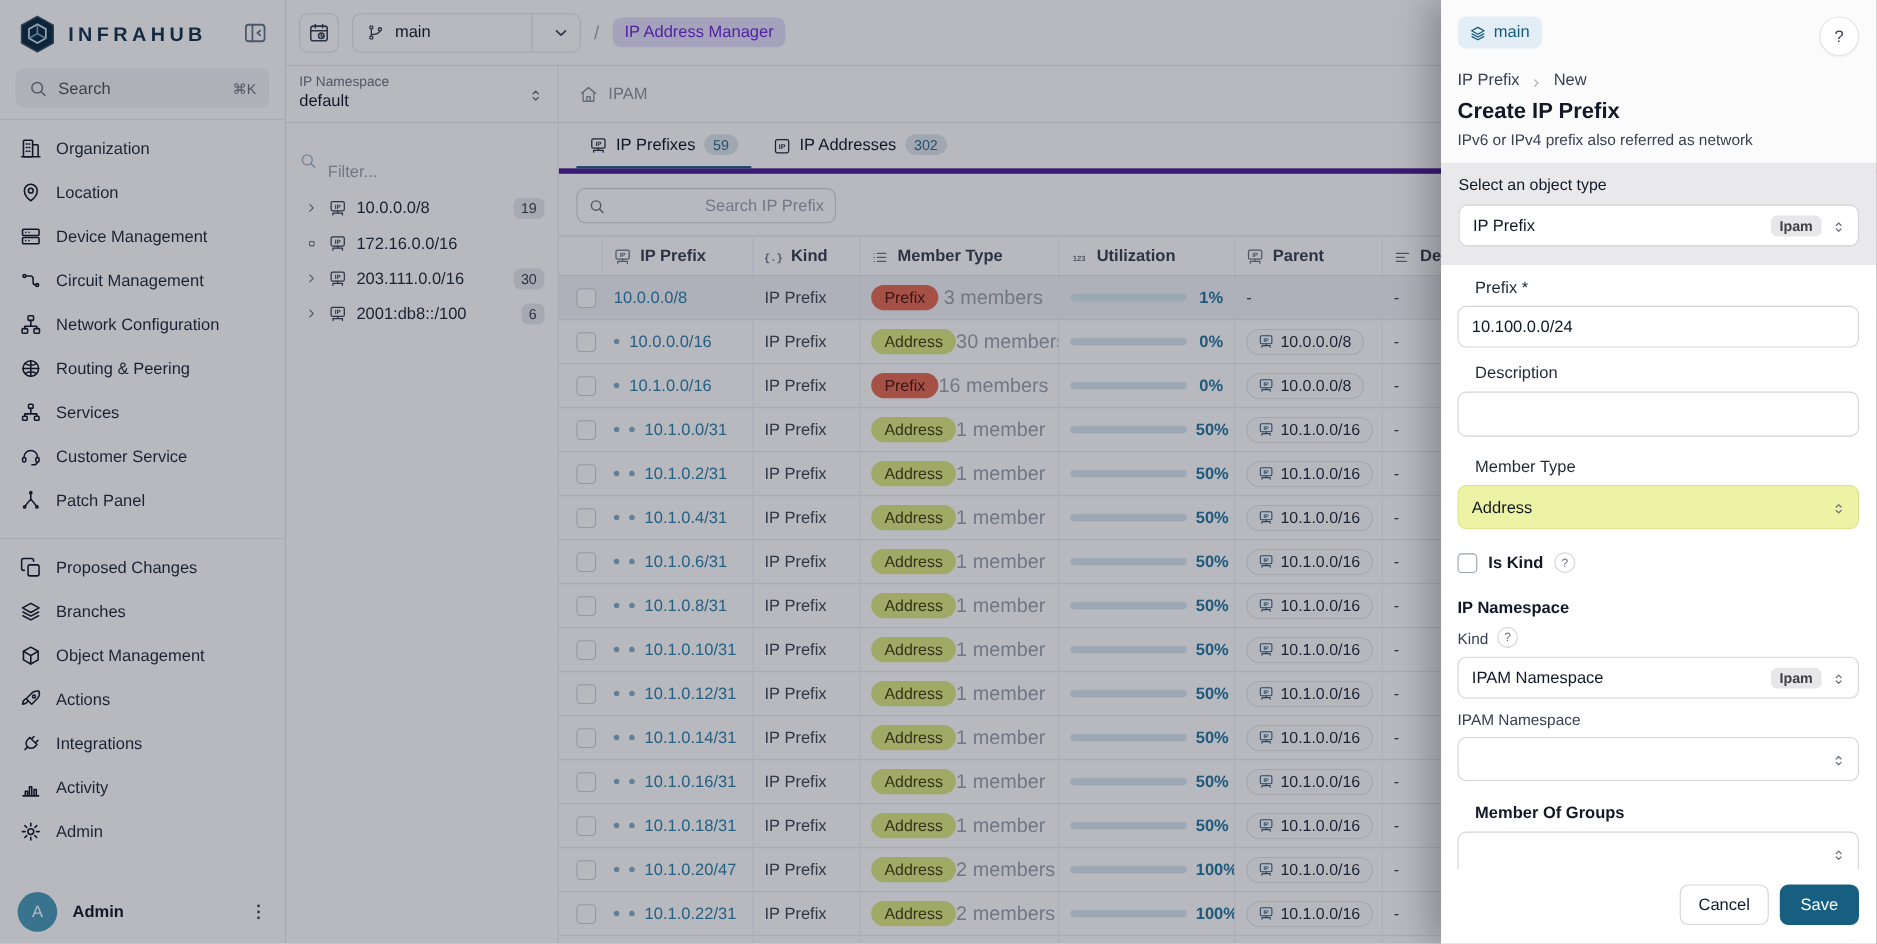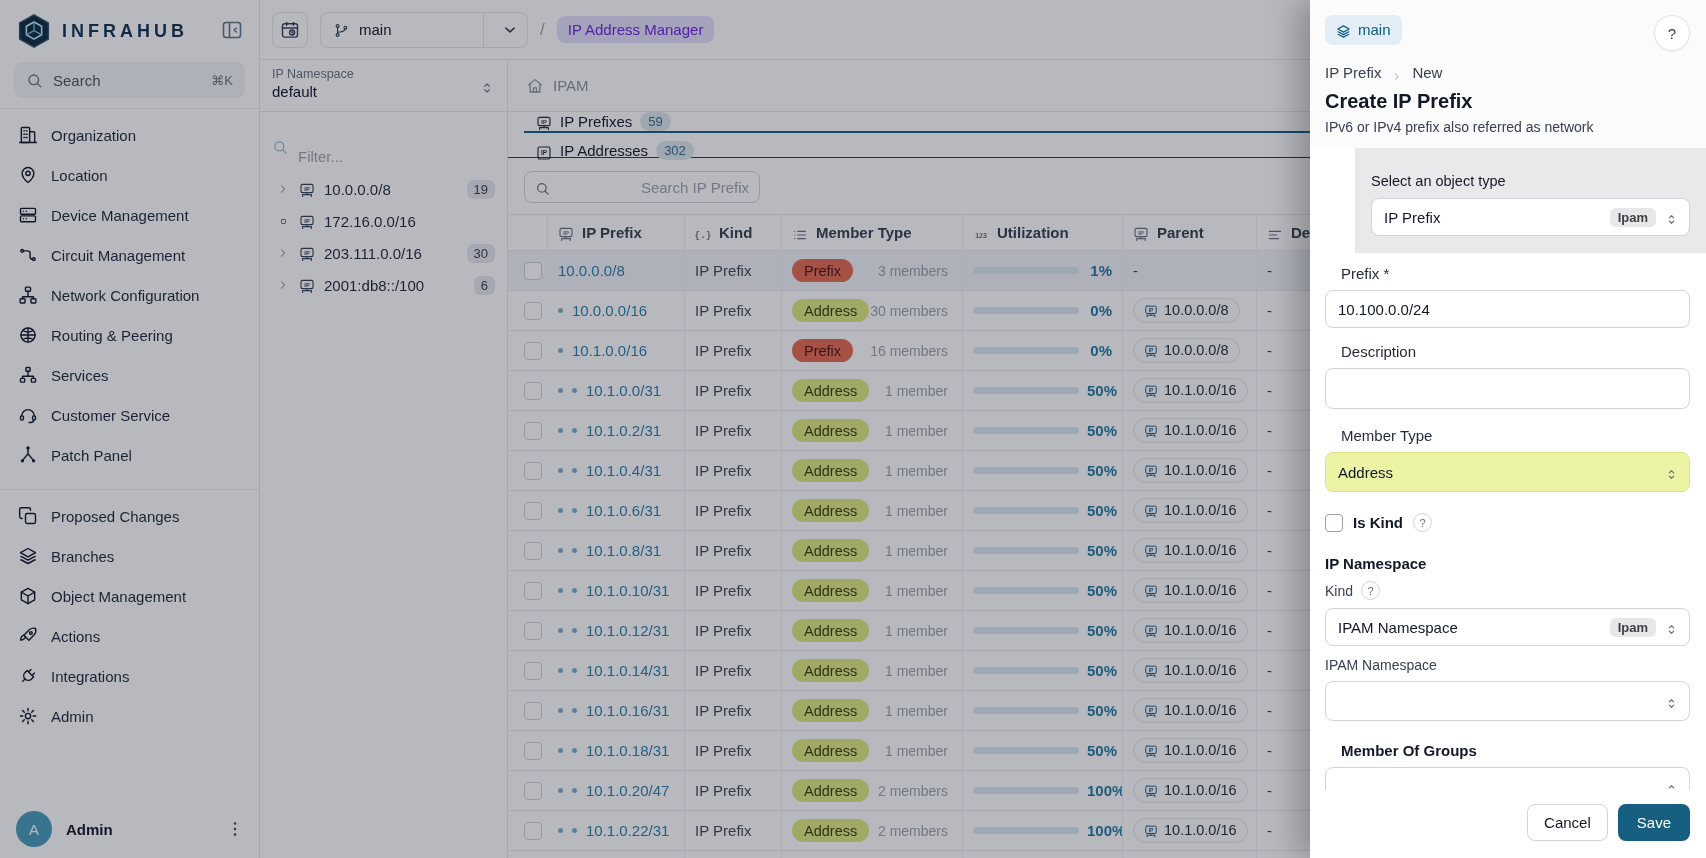--- a/index.html
+++ b/index.html
@@ -56,21 +56,21 @@
   .tree-ip { color:#374151; width:16px; height:16px; }
   .tree-ip svg { width:16px; height:16px; }
   .tree-label { flex:1; color:#1f2937; font-size:15px; white-space:nowrap; }
   .count-badge { background:#e9e9ec; color:#374151; font-size:13px; border-radius:6px; padding:2px 7px; font-weight:500; }
 
   
   .main { position:absolute; left:508px; right:0; top:60px; bottom:0; background:#fff; overflow:hidden; }
   .ipam-header { height:52px; border-bottom:1px solid #e5e7eb; display:flex; align-items:center; gap:9px; padding:0 18px; color:#8b949c; }
   .ipam-header svg { width:18px; height:18px; }
   .ipam-title { font-size:15px; }
-  .tabs { height:46px; border-bottom:1px solid #4c1d95; display:flex; padding-left:16px; gap:8px;flex-direction:column; }
+  .tabs { height:46px; border-bottom:5px solid #4c1d95; display:flex; padding-left:16px; gap:8px; }
   .tab { display:flex; align-items:center; gap:8px; padding:0 12px; cursor:pointer; color:#111827; border-bottom:2.5px solid transparent; }
   .tab.active { border-bottom-color:var(--accent); }
   .tab .t-ic { width:16px; height:16px; color:#1f2937; }
   .tab .t-ic svg { width:16px; height:16px; }
   .tab-count { background:#dee6eb; color:#2f6f8f; border-radius:10px; padding:2px 8px; font-size:13px; }
   .search-block { padding:13px 0 11px 16px; }
   .table-search { width:236px; height:32px; border:1px solid #d4d4d8; border-radius:8px; display:flex; align-items:center; gap:8px; padding:0 10px; color:#71717a; }
   .table-search svg { width:15px; height:15px; }
   .table-search input { border:none; outline:none; flex:1; font:inherit; color:#374151; width:100%;text-align:right; }
   .table-search input::placeholder { color:#9ca3af; }
@@ -84,21 +84,21 @@
   .hdr .h-ic svg { width:16px; height:16px; }
   .trow.hl { background:#f3f4f6; }
   .cbx { width:18px; height:18px; border:1.5px solid #cdd0d6; border-radius:4px; background:#fff; cursor:pointer; }
   .cell-cb { justify-content:flex-end; padding-right:6px; border-right:none !important; }
   .dot { width:5px; height:5px; border-radius:50%; background:#85aec7; margin-right:9px; flex:none; }
   .plink { color:var(--link); cursor:pointer; }
   .kind-txt { color:#3f4752; }
   .mbadge { border-radius:999px; padding:3.5px 12px; font-size:14.5px; }
   .badge-prefix { background:var(--bprefix); color:#4f150c; }
   .badge-address { background:var(--baddress); color:#3c400f; }
-  .members { margin-left:auto; color:#9aa2ab; font-size:14px; padding-right:4px; }
+  .members { margin-left:auto; color:#9aa2ab; font-size:18px; padding-right:4px; }
   .util { gap:8px; }
   .ubar { width:106px; height:7px; background:#d9e7ef; border-radius:4px; overflow:hidden; flex:none; }
   .ufill { height:100%; background:var(--ufill); border-radius:4px; }
   .upct { margin-left:auto; color:#26789f; font-weight:600; }
   .ppill { display:flex; align-items:center; gap:6px; border:1px solid #e4e4e7; border-radius:999px; padding:3px 10px; background:#fdfdfd; cursor:pointer; }
   .ppill .ic { color:#2c5b82; width:14px; height:14px; }
   .ppill svg { width:14px; height:14px; }
   .ppill span { color:#1f2937; font-size:14.5px; }
   .dash { color:#374151; }
 
@@ -110,21 +110,21 @@
   .dr-head { background:#fbfbfb; padding:15px 16px 13px 15px; }
   .dr-toprow { display:flex; align-items:flex-start; }
   .main-badge { display:flex; align-items:center; gap:7px; background:#e2edf5; border-radius:8px; padding:6px 11px; color:var(--branchtxt); font-weight:500; cursor:pointer; }
   .main-badge svg { width:15px; height:15px; }
   .help-btn { margin-left:auto; width:36px; height:36px; border-radius:50%; border:1px solid #e4e4e7; background:#fff; color:#374151; font-size:15px; display:flex; align-items:center; justify-content:center; cursor:pointer; box-shadow:0 1px 2px rgba(0,0,0,.05); }
   .dr-crumb { display:flex; align-items:center; gap:9px; margin-top:13px; color:#374151; }
   .dr-crumb .c-sep { color:#9ca3af; width:13px; height:13px; }
   .dr-crumb .c-sep svg { width:13px; height:13px; }
   .dr-title { margin-top:9px; font-size:20px; font-weight:700; color:#111827; }
   .dr-sub { margin-top:6px; font-size:14px; color:#374151; }
-  .dr-band { background:#e9e9eb; padding:25px 16px 17px;margin-left:45px; }
+  .dr-band { background:#e9e9eb; padding:13px 16px 17px; }
   .band-label { font-size:14.5px; font-weight:500; color:#111827; margin-bottom:9px; }
   .select { background:#fff; border:1px solid #d4d4d8; border-radius:8px; height:38px; display:flex; align-items:center; padding:0 10px 0 12px; gap:8px; cursor:pointer; }
   .select .sval { flex:1; color:#111827; }
   .ipam-chip { background:#e7e7ea; border-radius:6px; padding:2px 8px; font-size:13px; font-weight:600; color:#3f3f46; }
   .updown { color:#6b7280; width:15px; height:15px; }
   .updown svg { width:15px; height:15px; }
   .dr-body { flex:1; padding:12px 16px 0 15px; overflow:hidden; }
   .f-label { font-size:15px; color:#1f2937; margin:0 16px 8px; }
   .f-label.strong { font-weight:600; color:#111827; }
   .f-gap { margin-top:15px; }
@@ -286,20 +286,26 @@
         <div class="nav-item">
           <span class="nav-ic"><svg class="ic " viewBox="0 0 24 24" fill="none" stroke="currentColor" stroke-width="1.7" stroke-linecap="round" stroke-linejoin="round">
               <g transform="rotate(45 12 12)">
                 <path d="M9 4v4M15 4v4M6.5 8h11v3.5a5.5 5.5 0 0 1-11 0V8zM12 17v4"></path>
               </g>
             </svg></span>
           <span class="nav-label">Integrations</span>
         </div>
         <div class="nav-item">
           <span class="nav-ic"><svg class="ic " viewBox="0 0 24 24" fill="none" stroke="currentColor" stroke-width="1.7" stroke-linecap="round" stroke-linejoin="round">
+              <path d="M3.5 21h17M6 21v-5h2.5v5M10.5 21V11H13v10M15.5 21v-7H18v7"></path>
+            </svg></span>
+          <span class="nav-label">Activity</span>
+        </div>
+        <div class="nav-item">
+          <span class="nav-ic"><svg class="ic " viewBox="0 0 24 24" fill="none" stroke="currentColor" stroke-width="1.7" stroke-linecap="round" stroke-linejoin="round">
               <circle cx="12" cy="12" r="3.2"></circle>
               <path d="M12 2.8v3M12 18.2v3M2.8 12h3M18.2 12h3M5.5 5.5l2.1 2.1M16.4 16.4l2.1 2.1M18.5 5.5l-2.1 2.1M7.6 16.4l-2.1 2.1"></path>
             </svg></span>
           <span class="nav-label">Admin</span>
         </div>
       </nav>
     <div class="user-row">
       <span class="avatar">A</span>
       <span class="user-name">Admin</span>
       <span class="kebab">

